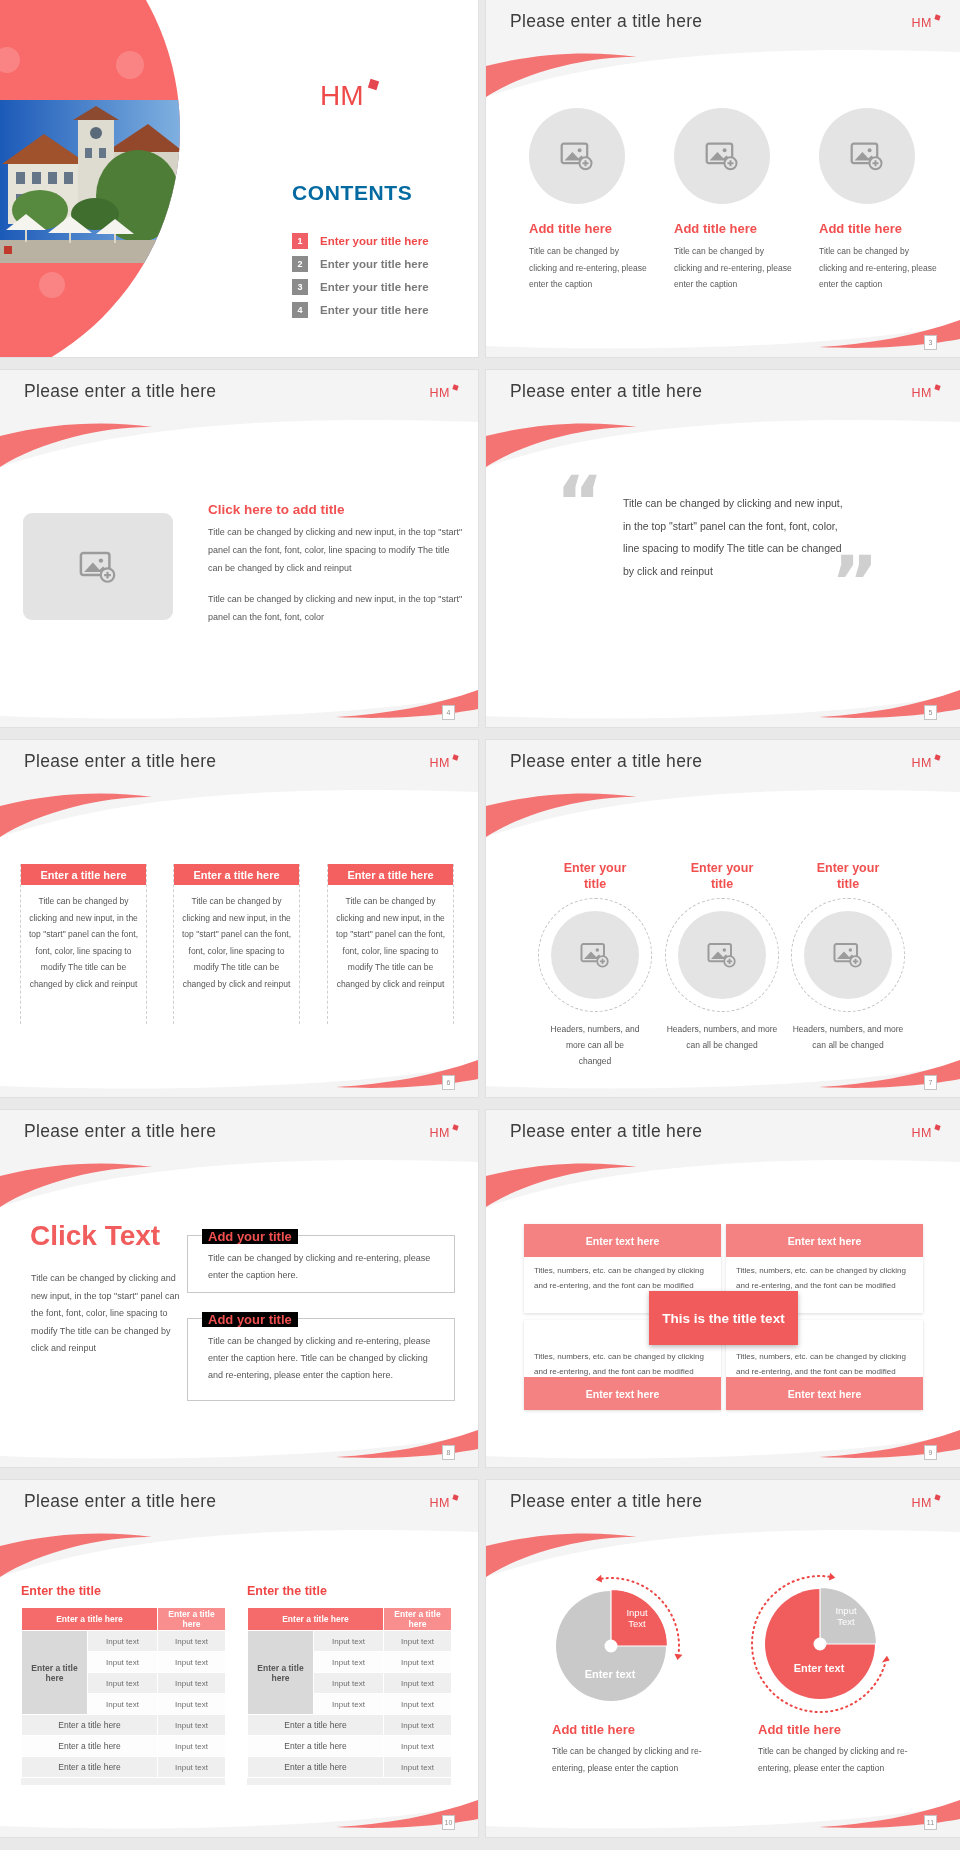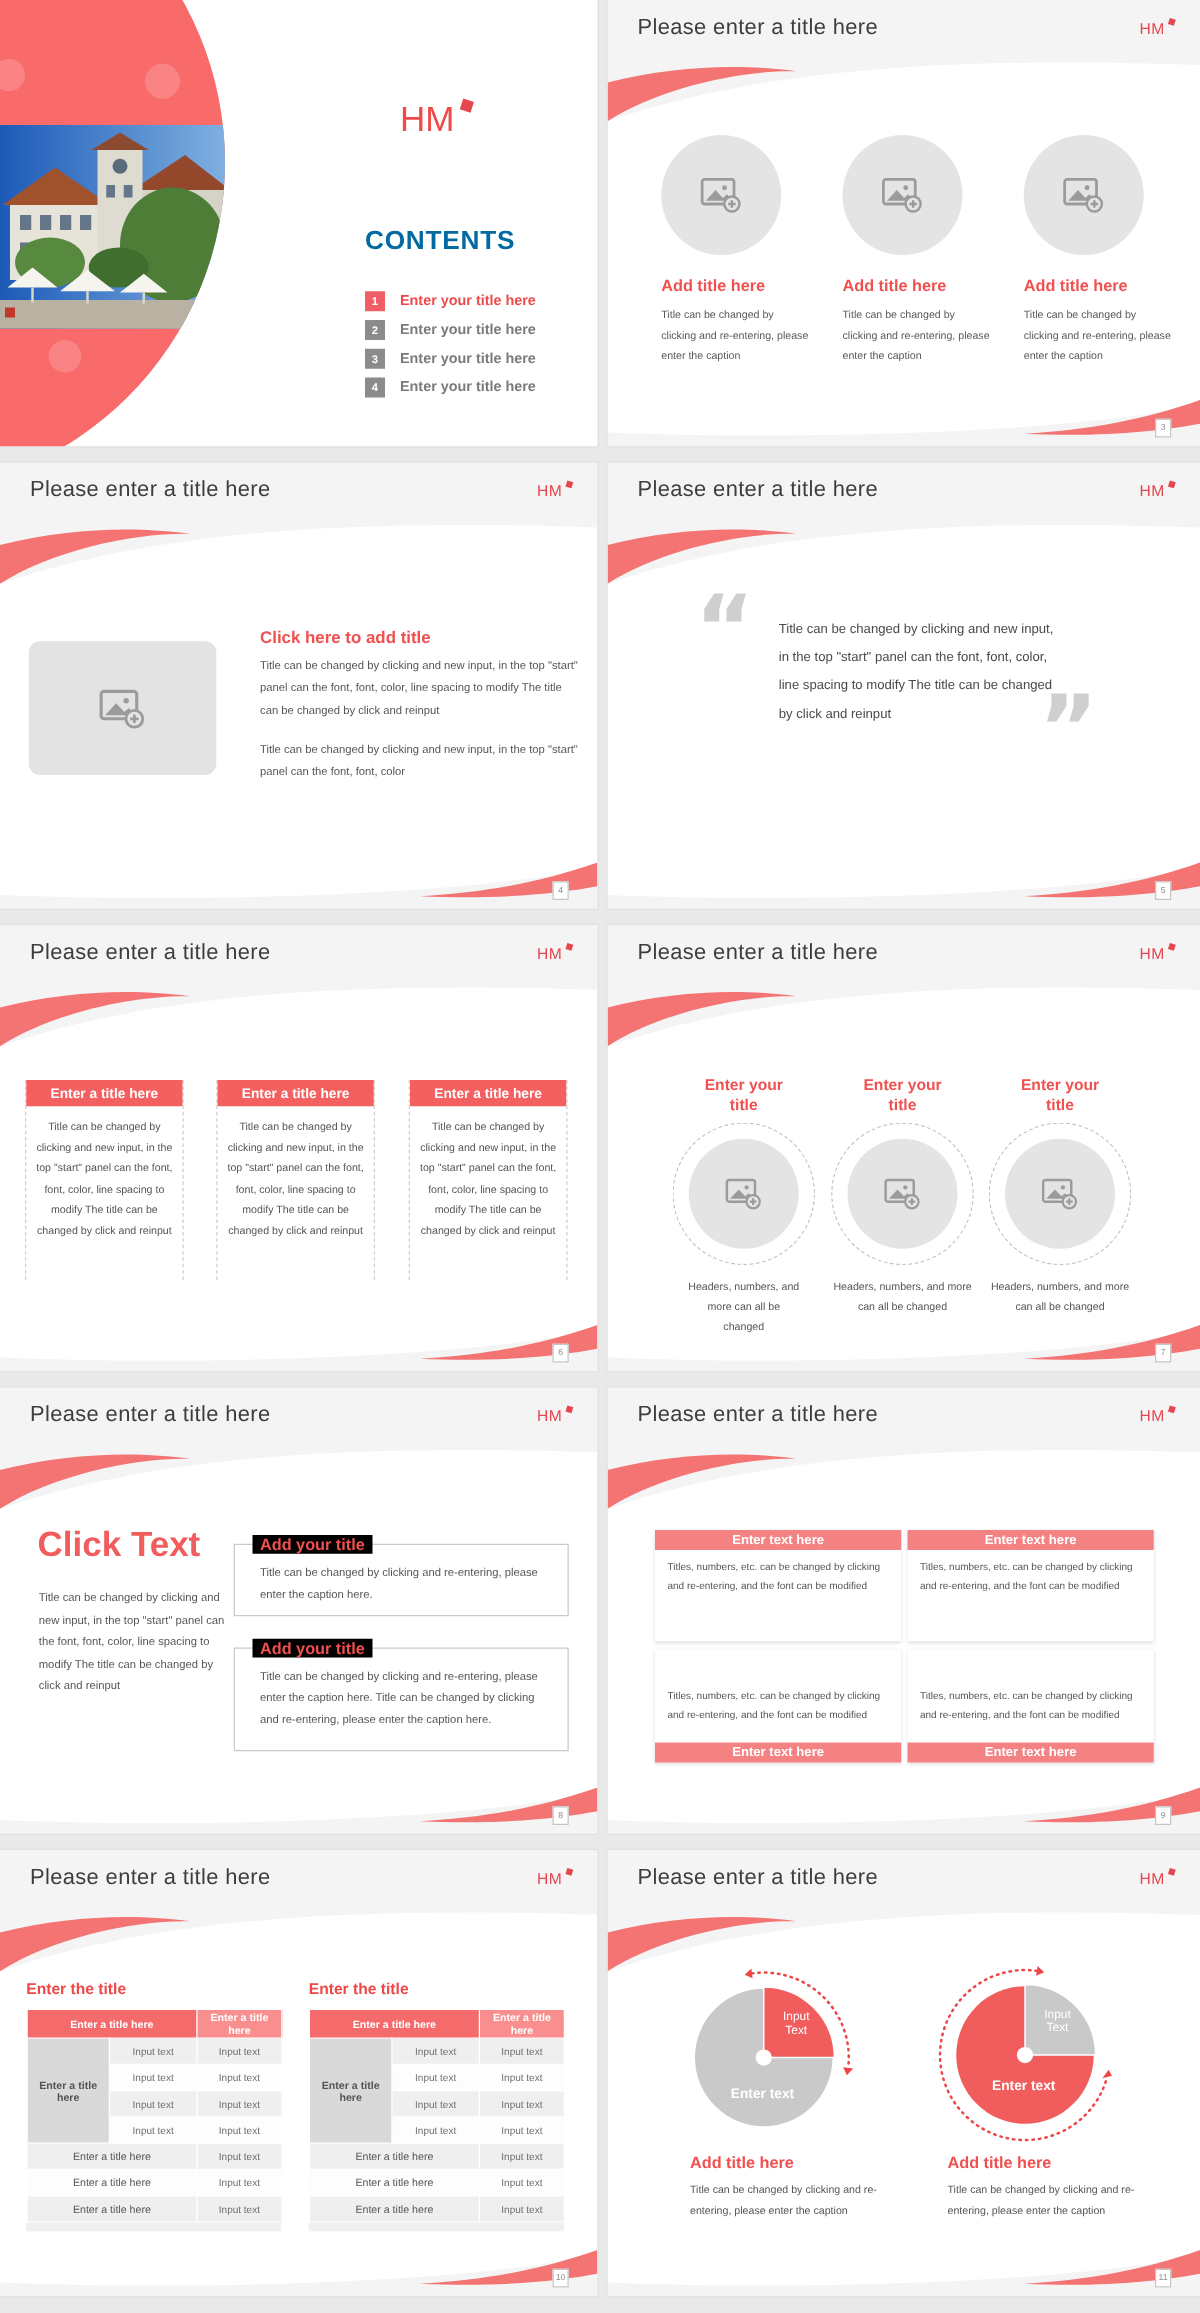--- a/index.html
+++ b/index.html
@@ -97,21 +97,21 @@
   .s7-cap{margin:10px auto 0;font-size:8.5px;line-height:1.85;color:#565656;}
   
   .s8-big{position:absolute;left:30px;top:110px;font-size:28px;font-weight:bold;color:#f15c5c;}
   .s8-body{position:absolute;left:31px;top:160px;width:152px;font-size:9px;line-height:1.95;color:#565656;}
   .s8-box{position:absolute;left:187px;width:268px;border:1px solid #c9c9c9;box-sizing:border-box;}
   .s8-h{display:inline-block;background:#000000;padding:0 6px;margin-left:14px;
     transform:translateY(-9px);font-size:13px;}
   .s8-cap{padding:0 14px 8px 20px;margin-top:-4px;font-size:9px;line-height:1.9;color:#565656;}
   
   .s9-box{position:absolute;width:197px;background:#fff;box-shadow:0 1px 3px rgba(0,0,0,.14);}
-  .s9-bar{height:16px;background:#f58282;color:#fff;font-size:10.5px;font-weight:bold;
+  .s9-bar{height:33px;background:#f58282;color:#fff;font-size:10.5px;font-weight:bold;
     display:flex;align-items:center;justify-content:center;}
   .s9-txt{padding:7px 10px;font-size:8px;line-height:1.85;color:#565656;}
   .s9-box.bottom .s9-txt{padding-top:30px;}
   .s9-center{
     position:absolute;left:163px;top:181px;width:149px;height:54px;background:#f15b5b;
     color:#fff;font-size:13.5px;font-weight:bold;display:flex;align-items:center;justify-content:center;
     box-shadow:0 2px 5px rgba(0,0,0,.28);z-index:3;
   }
   
   .s10-wrap{position:absolute;top:104px;width:206px;}
@@ -384,20 +384,21 @@
     <div class="s9-txt">Titles, numbers, etc. can be changed by clicking and re-entering, and the font can be modified</div>
   </div>
   <div class="s9-box bottom" style="left:38px;top:210px;height:90px">
     <div class="s9-txt">Titles, numbers, etc. can be changed by clicking and re-entering, and the font can be modified</div>
     <div class="s9-bar" style="position:absolute;left:0;right:0;bottom:0">Enter text here</div>
   </div>
   <div class="s9-box bottom" style="left:240px;top:210px;height:90px">
     <div class="s9-txt">Titles, numbers, etc. can be changed by clicking and re-entering, and the font can be modified</div>
     <div class="s9-bar" style="position:absolute;left:0;right:0;bottom:0">Enter text here</div>
   </div>
+  <div class="s9-center">This is the title text</div>
   <div class="pagenum">9</div>
 </div>
 
 <div class="slide" style="left:0;top:1480px">
   <svg class="bg" viewBox="0 0 478 357" preserveAspectRatio="none">
       <use href="#slide-bg-shapes"></use>
     </svg>
   <div class="stitle">Please enter a title here</div>
   <div class="slogo"><span>HM</span><i class="dia"></i></div>
 

